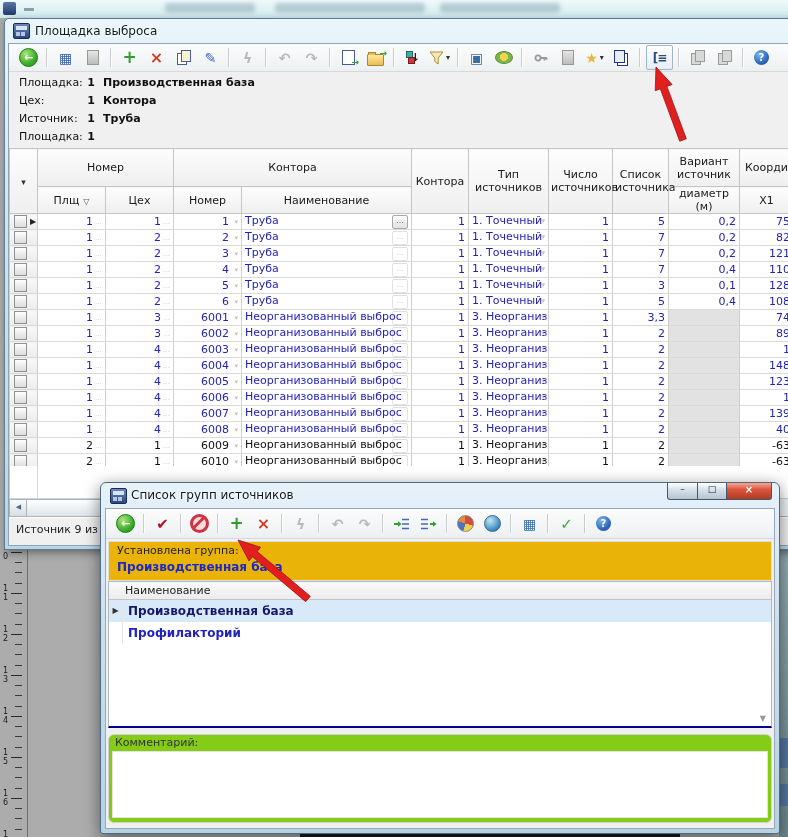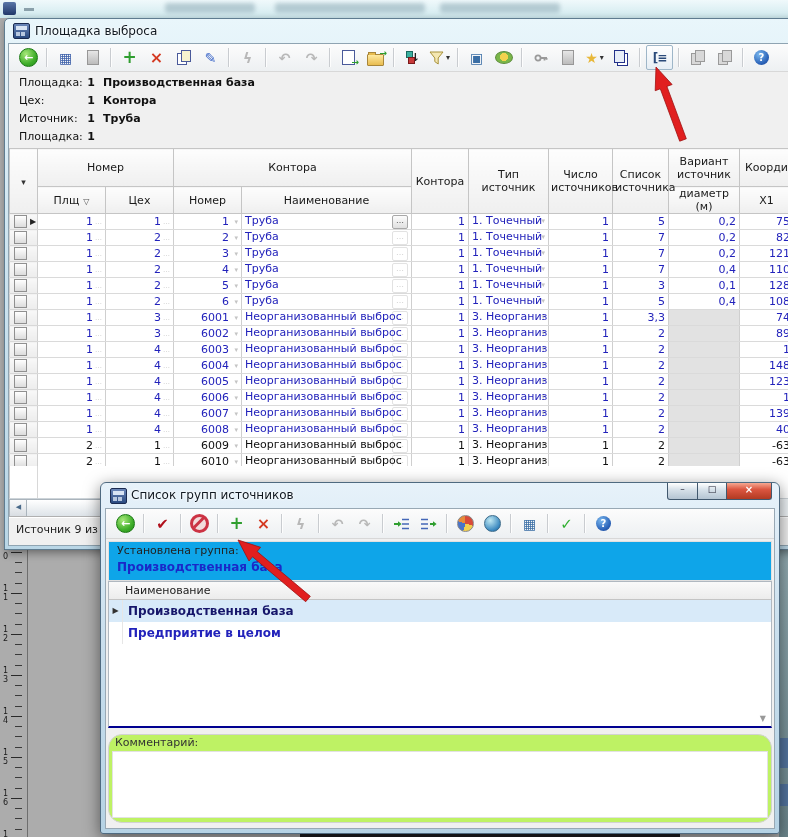--- a/index.html
+++ b/index.html
@@ -102,32 +102,32 @@
     border:1px solid #4f6a80;border-radius:6px 6px 3px 3px;box-shadow:0 4px 16px rgba(0,0,0,.5);}
   .dlg .icn{position:absolute;left:9px;top:5px;}
   .winbtns{position:absolute;top:0;right:7px;display:flex;}
   .wbtn{height:16px;border:1px solid #41586e;border-top:none;background:linear-gradient(#ffffff,#d8e2ea 40%,#b4c4d2);
     font-size:9px;line-height:13px;text-align:center;color:#223;}
   .wbtn.min{width:29px;border-radius:0 0 0 3px;}
   .wbtn.max{width:28px;border-left:none;border-right:none;}
   .wbtn.cls{width:44px;border-radius:0 0 3px 0;background:linear-gradient(#f6a891,#dc5640 40%,#b23a22);color:#fff;font-weight:bold;font-size:10px;}
   .dlg-body{position:absolute;left:4px;right:4px;top:25px;bottom:4px;background:#f0f0f0;border:1px solid #98a8b4;}
   .dlg-tbar{position:absolute;left:0;top:0;right:0;height:29px;}
-  .dgroup{position:absolute;left:2px;right:2px;top:32px;height:38px;background:#0ea5e9;border:1px solid #e0e0e0;}
+  .dgroup{position:absolute;left:2px;right:2px;top:32px;height:38px;background:#eab308;border:1px solid #e0e0e0;}
   .dglab{position:absolute;left:8px;top:2px;color:#222;}
   .dgval{position:absolute;left:8px;top:18px;font-weight:bold;color:#1a28c8;font-size:12px;}
   .dlist{position:absolute;left:2px;right:2px;top:72px;height:144px;background:#fff;border:1px solid #b0b8c0;border-bottom:2px solid #000090;overflow:hidden;}
   .dlh{height:17px;background:linear-gradient(#fafafa,#ececec);border-bottom:1px solid #c4c4c4;padding-left:16px;line-height:17px;color:#222;}
   .drow{height:22px;line-height:22px;display:flex;font-weight:bold;font-size:12px;}
   .drow .dg{width:13px;border-right:1px solid #e6e6e6;text-align:center;font-size:8px;color:#333;flex:none;}
   .drow .dname{padding-left:5px;color:#2222bb;}
   .drow.sel{background:#d8eaf9;}
   .drow.sel .dname{color:#16166a;}
   .dscroll{position:absolute;right:5px;bottom:3px;color:#999;font-size:8px;}
-  .dcomment{position:absolute;left:2px;right:2px;top:225px;height:87px;border:1px solid #d2d2d2;background:#bef264;border-radius:14px;}
+  .dcomment{position:absolute;left:2px;right:2px;top:225px;height:87px;border:1px solid #d2d2d2;background:#84cc16;border-radius:6px;}
   .dclab{position:absolute;left:6px;top:1px;color:#333;}
   .dcin{position:absolute;left:3px;right:3px;top:16px;bottom:4px;background:#fff;border:1px solid #e2e2e2;}
   
   .overlay{position:absolute;left:0;top:0;pointer-events:none;}
 </style>
 </head>
 <body>
 
 <div id="screen">
 
@@ -324,21 +324,21 @@
             <col style="width:56px">
               <col style="width:71px">
               <col style="width:54px">
           </colgroup>
           <thead>
             <tr style="height:38px">
               <th rowspan="2"><span class="hcaret">▾</span></th>
               <th colspan="2"><span>Номер</span></th>
               <th colspan="2"><span>Контора</span></th>
               <th rowspan="2"><span>Контора</span></th>
-              <th rowspan="2"><span>Тип источник</span></th>
+              <th rowspan="2"><span>Тип источников</span></th>
               <th rowspan="2"><span>Число источников</span></th>
               <th rowspan="2"><span>Список источника</span></th>
               <th><span>Вариант источник</span></th>
               <th><span>Коорди</span></th>
             </tr>
             <tr style="height:22px">
               <th><span>Плщ</span><span class="sorticon">▽</span></th>
               <th><span>Цех</span></th>
               <th><span>Номер</span></th>
               <th><span>Наименование</span></th>
@@ -655,21 +655,21 @@
 
       <div class="dlist">
         <div class="dlh">Наименование</div>
         <div id="dlrows">
             <div class="drow sel">
               <span class="dg">▶</span>
               <span class="dname">Производственная база</span>
             </div>
             <div class="drow">
               <span class="dg"></span>
-              <span class="dname">Предприятие в целом</span>
+              <span class="dname">Профилакторий</span>
             </div>
           </div>
         <span class="dscroll">▼</span>
       </div>
 
       <div class="dcomment">
         <span class="dclab">Комментарий:</span>
         <div class="dcin"></div>
       </div>
     </div>

